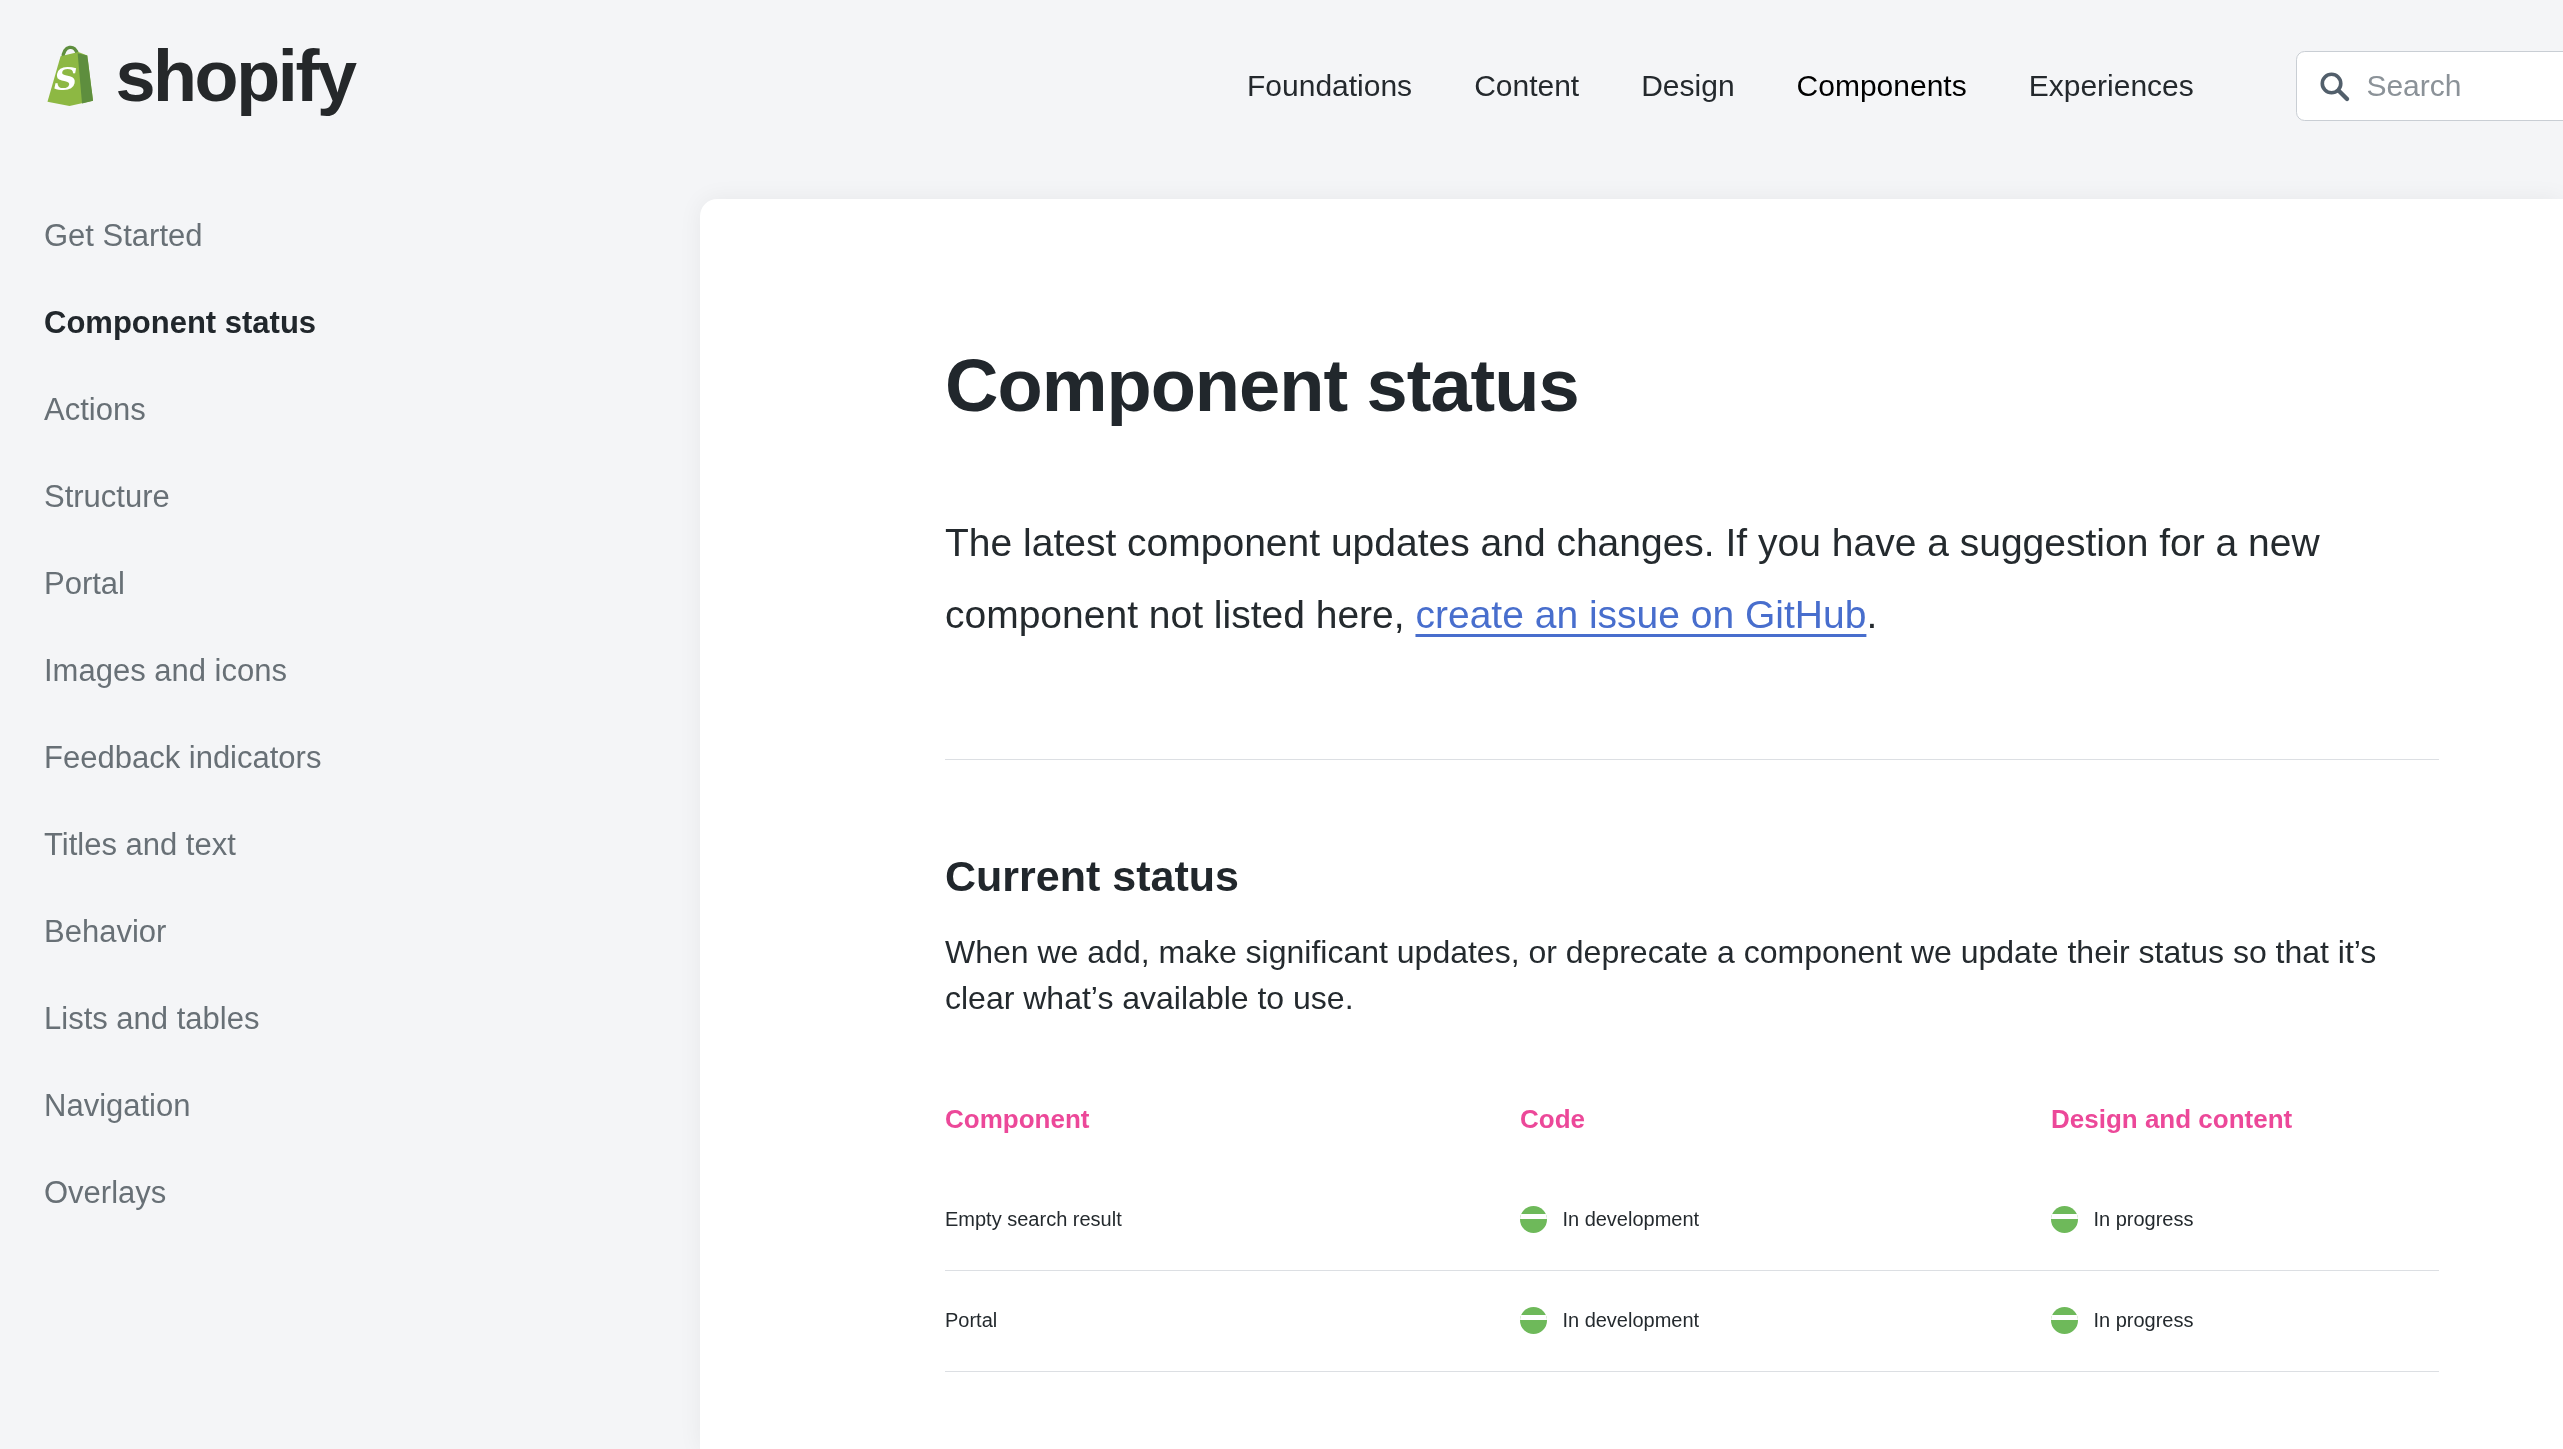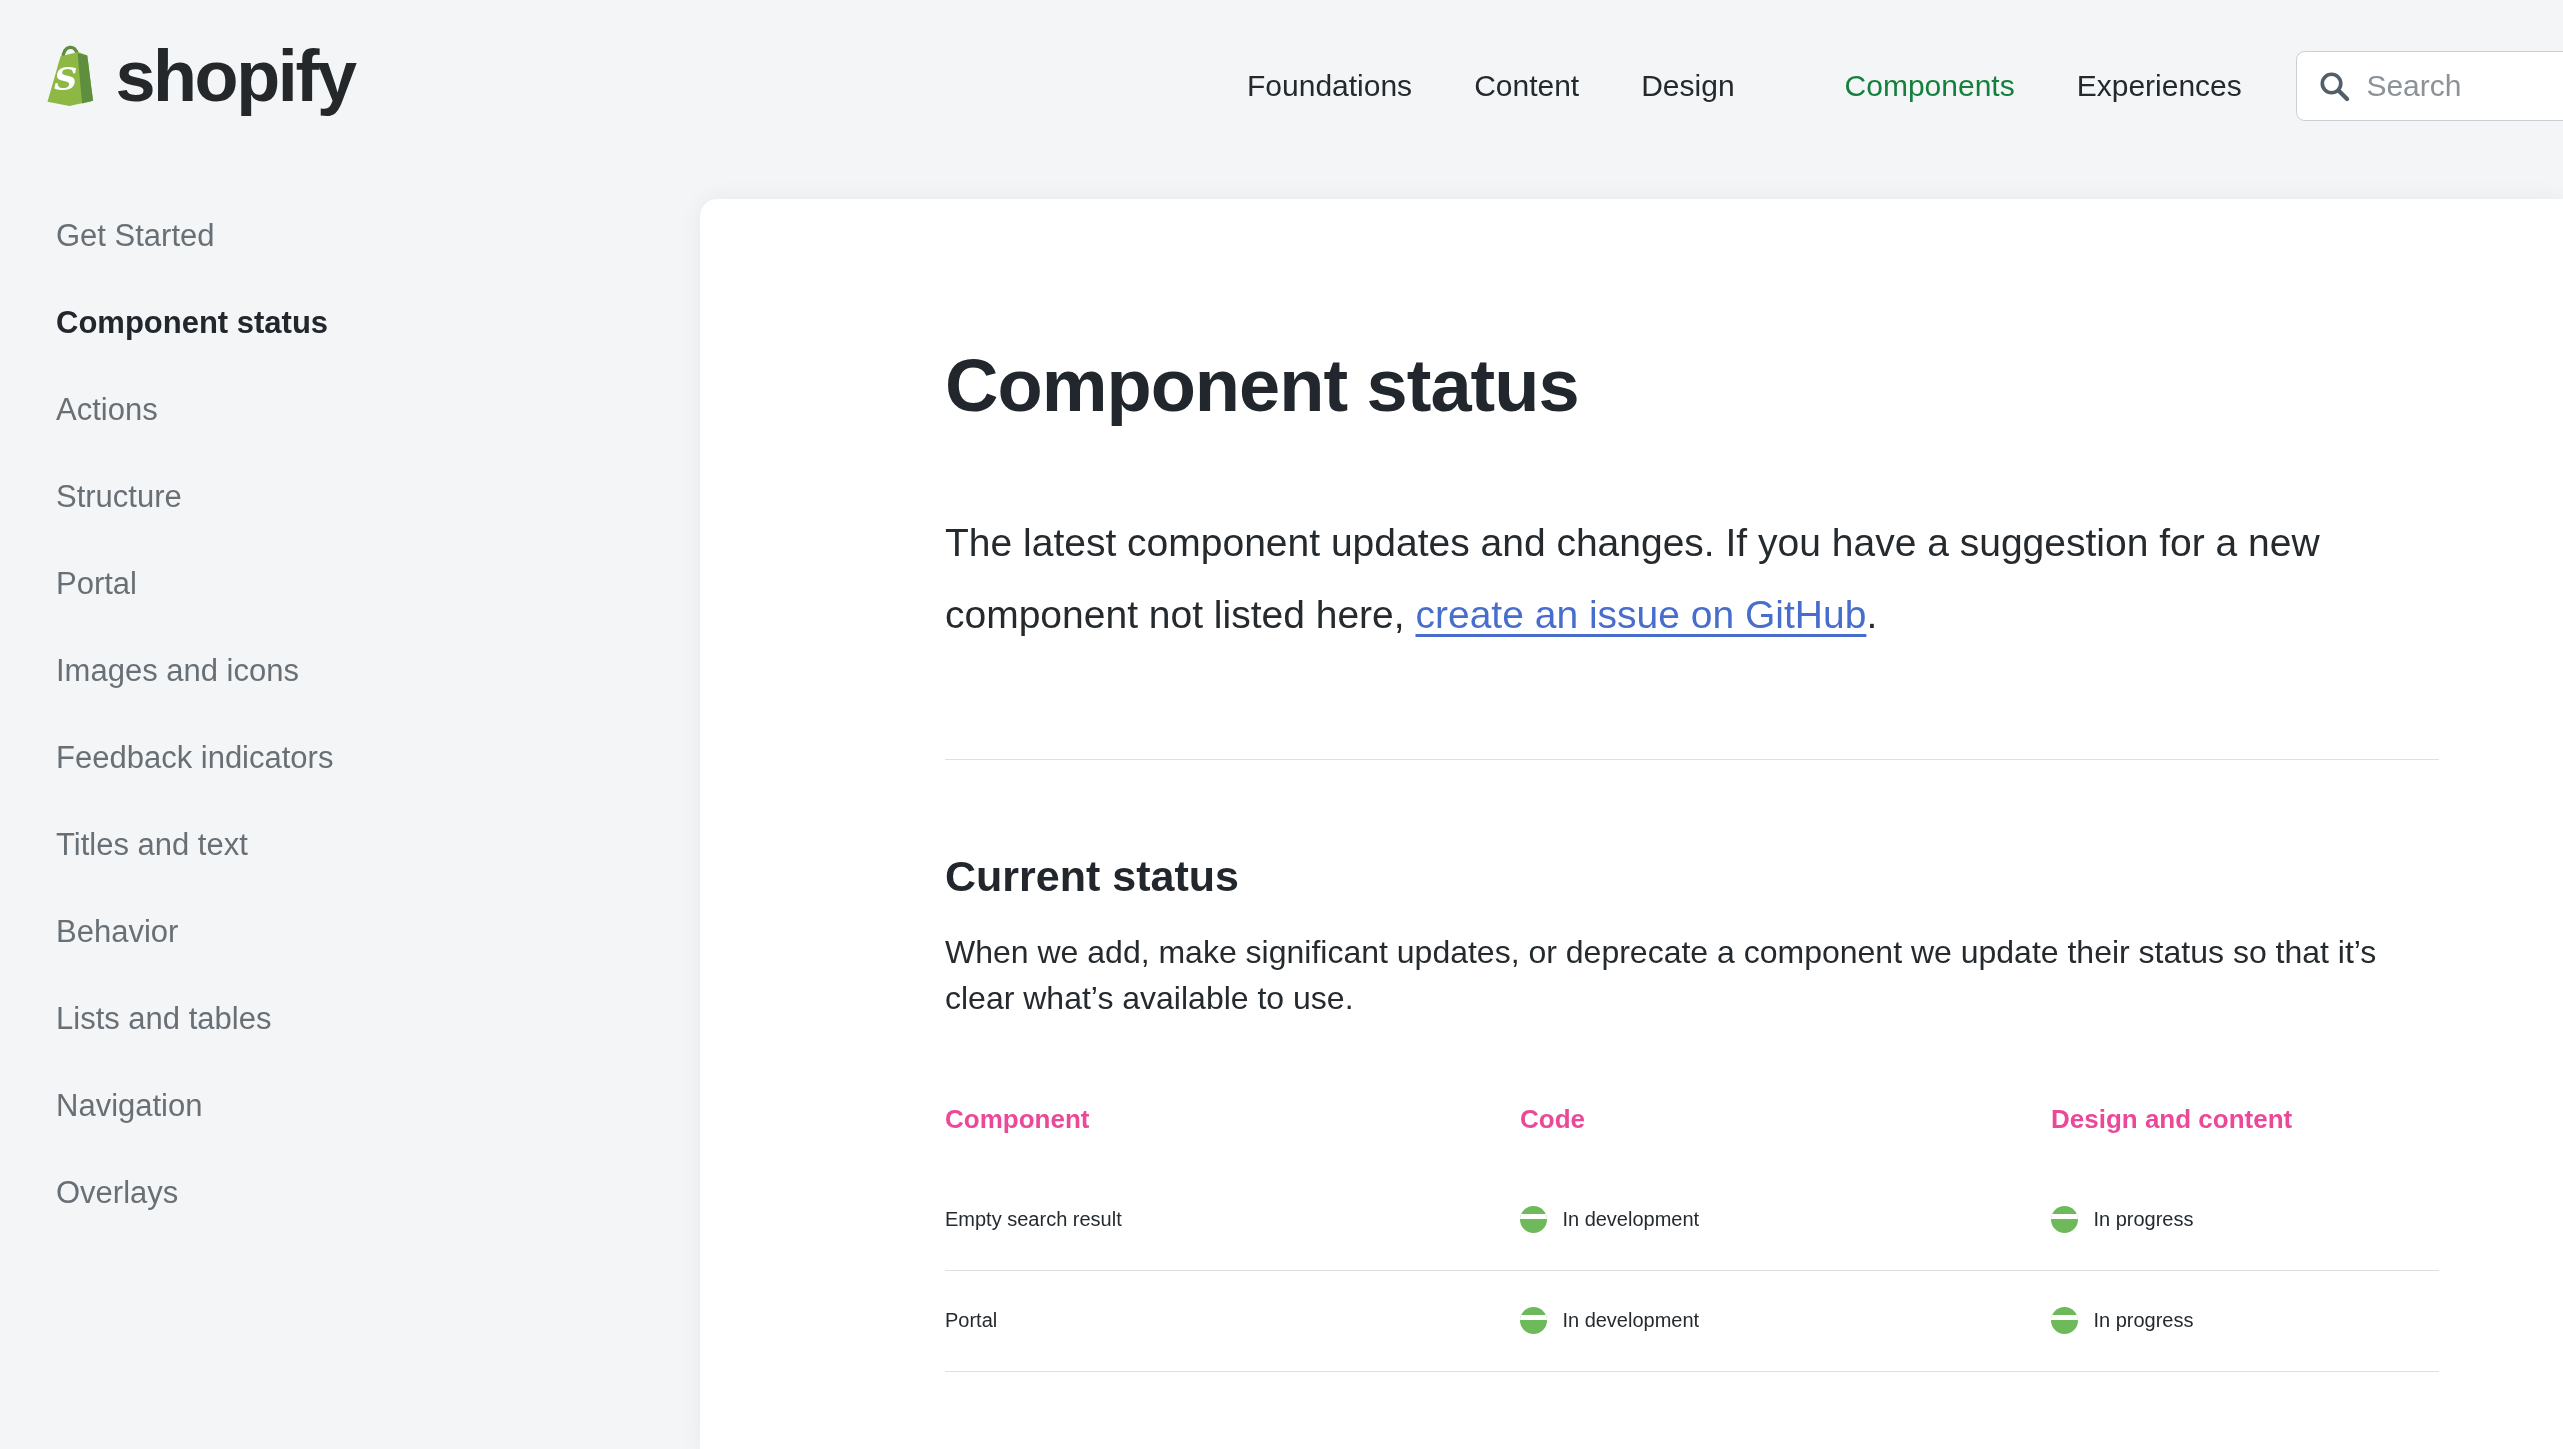--- a/index.html
+++ b/index.html
@@ -14,36 +14,36 @@
   }
 
   
   .header { position:absolute; top:0; left:0; width:2563px; height:199px; }
   .logo { position:absolute; left:40px; top:35px; display:flex; align-items:center; gap:15.4px; text-decoration:none; color:inherit; cursor:pointer; }
   .logo-word { font-size:72px; font-weight:800; letter-spacing:-2.4px; color:#25282a; }
   .topnav { position:absolute; left:1247px; top:69px; display:flex; gap:62px; align-items:center; }
   .topnav a {
     font-size:30px; font-weight:400; color:#24292d; text-decoration:none; cursor:pointer; white-space:nowrap;
   }
-  .topnav a.active { color:#15803d;margin-left:48px; }
+  .topnav a.active { color:#000000; }
   .search-box {
     position:absolute; left:2296px; top:51px; width:317px; height:70px;
     background:#ffffff; border:1.9px solid #c9ced4; border-radius:8.7px;
     display:flex; align-items:center; padding-left:21px; gap:15.4px;
   }
   .search-box input {
     border:none; outline:none; background:transparent; flex:1;
     font-size:30px; color:#24292d; font-family:inherit; min-width:0;
   }
   .search-box input::placeholder { color:#8b9298; }
 
   
   .sidebar { position:absolute; left:0; top:199px; width:700px; bottom:0; }
   .sidebar ul { list-style:none; margin-top:-6.7px; }
-  .sidebar li { height:87px; display:flex; align-items:center; padding-left:56px; }
+  .sidebar li { height:87px; display:flex; align-items:center; padding-left:44px; }
   .sidebar li a { font-size:31px; color:#687076; text-decoration:none; cursor:pointer; }
   .sidebar li.active a { color:#21272c; font-weight:700; }
   a.inline-link { color:#486ecd; text-decoration:underline; text-underline-offset:5.8px; text-decoration-thickness:2.4px; cursor:pointer; }
 
   
   .panel {
     position:absolute; left:700px; top:199px; right:0; bottom:0;
     background:#ffffff; border-top-left-radius:17.3px;
     box-shadow:0 0 25px rgba(0,0,0,0.06);
   }

